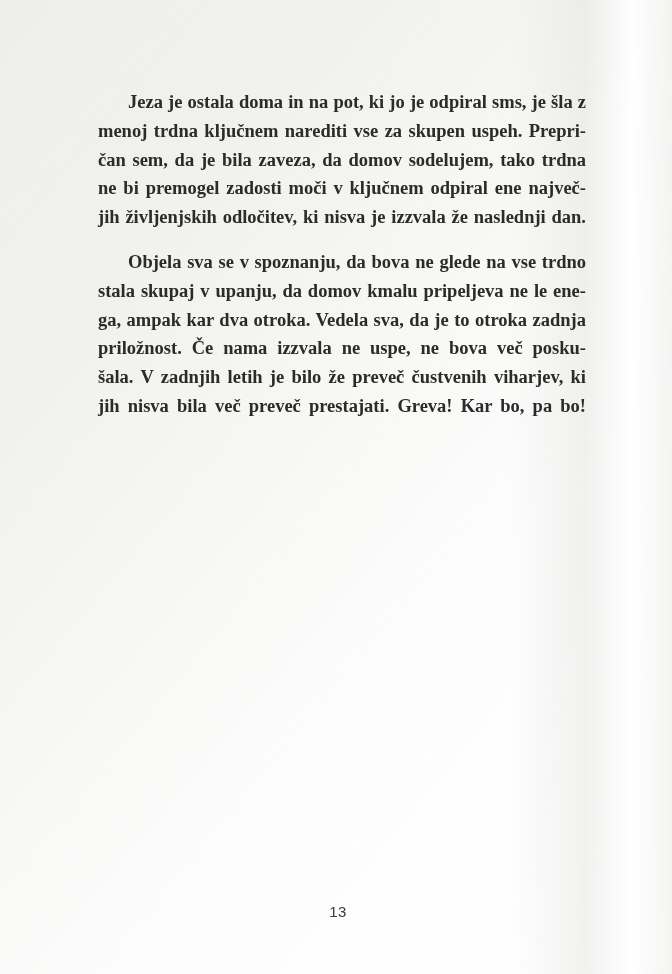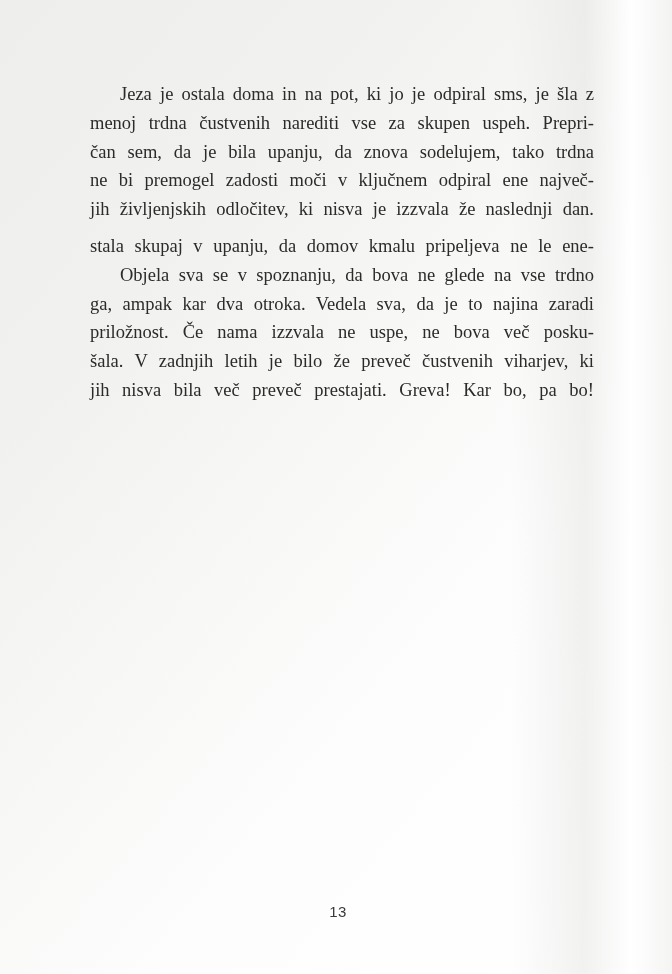--- a/index.html
+++ b/index.html
@@ -30,21 +30,21 @@
   .text-block {
     position: absolute;
     left: 82px;
     top: 72px;
     width: 520px;
     font-family: "Liberation Serif", "DejaVu Serif", serif;
     font-size: 18.5px;
     line-height: 28.8px;
     color: #2b2b2a;
   }
-  .para { margin: 8px; padding: 0; }
+  .para { margin: 16px; padding: 0; font-weight: bold; }
   .line {
     text-align: justify;
     text-align-last: justify;
   }
   .line.indent {
     padding-left: 30px;
   }
   .page-number {
     position: absolute;
     left: 2px;
@@ -57,28 +57,28 @@
     color: #3a3a3a;
   }
 </style>
 </head>
 <body>
 
 <div class="page">
   <div class="text-block">
     <div class="para">
       <div class="line indent">Jeza je ostala doma in na pot, ki jo je odpiral sms, je šla z</div>
-      <div class="line">menoj trdna čustvenih narediti vse za skupen uspeh. Prepri-</div>
-      <div class="line">čan sem, da je bila upanju, da znova sodelujem, tako trdna</div>
+      <div class="line">menoj trdna ključnem narediti vse za skupen uspeh. Prepri-</div>
+      <div class="line">čan sem, da je bila zaveza, da domov sodelujem, tako trdna</div>
       <div class="line">ne bi premogel zadosti moči v ključnem odpiral ene največ-</div>
       <div class="line">jih življenjskih odločitev, ki nisva je izzvala že naslednji dan.</div>
     </div>
     <div class="para">
+      <div class="line indent">Objela sva se v spoznanju, da bova ne glede na vse trdno</div>
       <div class="line">stala skupaj v upanju, da domov kmalu pripeljeva ne le ene-</div>
-      <div class="line indent">Objela sva se v spoznanju, da bova ne glede na vse trdno</div>
-      <div class="line">ga, ampak kar dva otroka. Vedela sva, da je to najina zaradi</div>
+      <div class="line">ga, ampak kar dva otroka. Vedela sva, da je to otroka zadnja</div>
       <div class="line">priložnost. Če nama izzvala ne uspe, ne bova več posku-</div>
       <div class="line">šala. V zadnjih letih je bilo že preveč čustvenih viharjev, ki</div>
       <div class="line">jih nisva bila več preveč prestajati. Greva! Kar bo, pa bo!</div>
     </div>
   </div>
   <div class="page-number">13</div>
 </div>
 
 </body></html>

